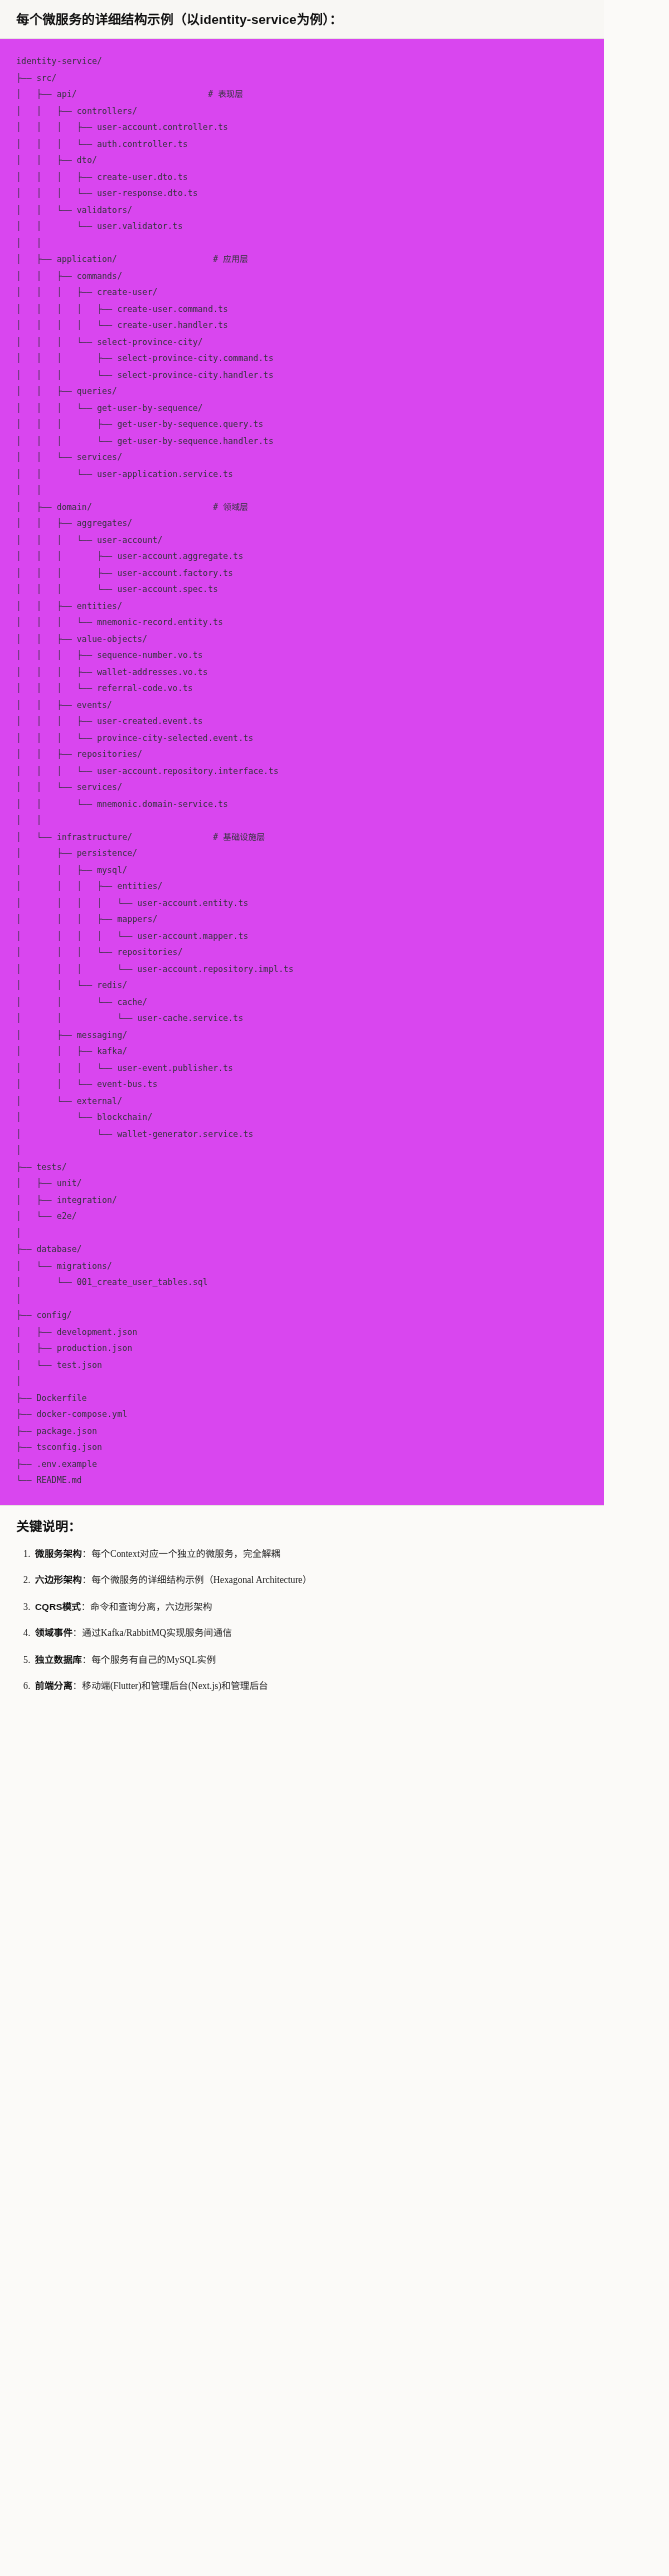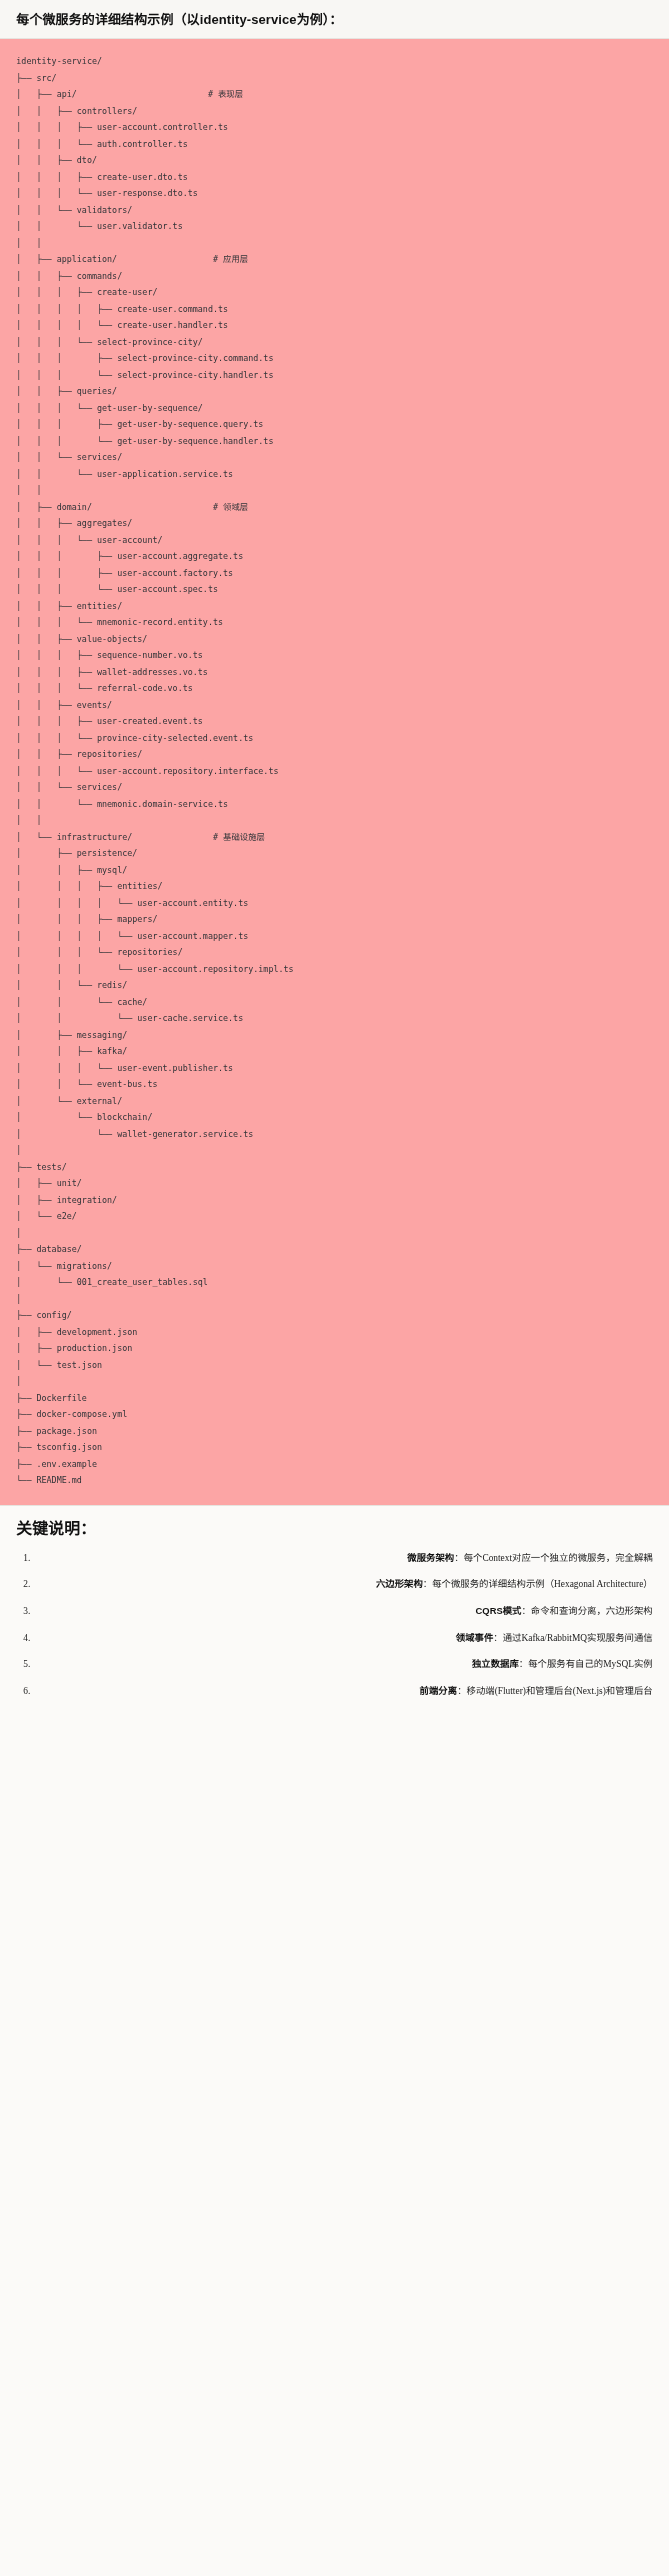--- a/index.html
+++ b/index.html
@@ -7,21 +7,21 @@
     padding: 0;
     background: #fbfaf8;
   }
   body {
     width: 669px;
     font-family: "Liberation Serif", "DejaVu Serif", serif;
     color: #1b1b1b;
     -webkit-font-smoothing: antialiased;
   }
   .page {
-    width: 669px;
+    width: 604px;
     box-sizing: border-box;
     background: #fbfaf8;
     padding: 0;
   }
 
   
   .doc-title {
     font-family: "Liberation Sans", "DejaVu Sans", sans-serif;
     font-weight: 700;
     font-size: 13px;
@@ -29,21 +29,21 @@
     color: #111111;
     padding: 11.3px 16.3px 8.8px 16.3px;
     margin: 0;
     background: #f8f7f4;
     border-bottom: 0.6px solid #e6e4df;
     letter-spacing: 0.1px;
   }
 
   
   .code-block {
-    background: #fca5a5;
+    background: #d946ef;
     padding: 13.8px 16.3px 16.3px 16.3px;
     margin: 0;
     border-bottom: 0.6px solid #e6e4df;
   }
   pre.tree {
     margin: 0;
     padding: 0;
     font-family: "DejaVu Sans Mono", "Liberation Mono", monospace;
     font-size: 8.4px;
     line-height: 16.5px;
@@ -60,36 +60,35 @@
   }
 
   
   .notes {
     padding: 12.5px 16.3px 6.3px 16.3px;
     background: #fbfaf8;
   }
   .notes-title {
     font-family: "Liberation Sans", "DejaVu Sans", sans-serif;
     font-weight: 700;
-    font-size: 16px;
+    font-size: 13px;
     color: #111111;
     margin: 0 0 10px 0;
     line-height: 1.4;
   }
   ol.notes-list {
     margin: 0 0 0 0;
     padding: 0 0 0 16.3px;
     list-style: decimal;
     font-size: 9.4px;
     line-height: 1.55;
   }
   ol.notes-list > li {
     margin: 0 0 12px 0;
     padding-left: 2.5px;
-    text-align: right;
   }
   ol.notes-list > li strong {
     font-family: "Liberation Sans", "DejaVu Sans", sans-serif;
     font-weight: 700;
     color: #111111;
   }
   ol.notes-list > li .sep {
     font-family: "Liberation Serif", "DejaVu Serif", serif;
   }
   ol.notes-list > li .desc {

